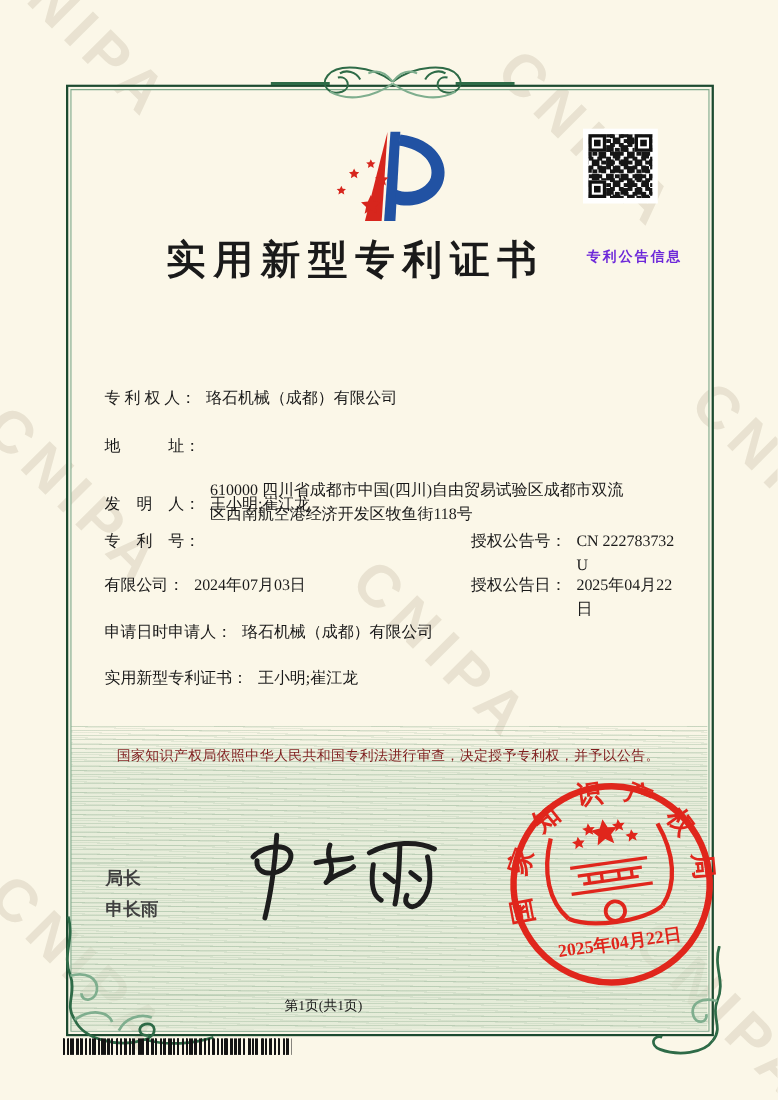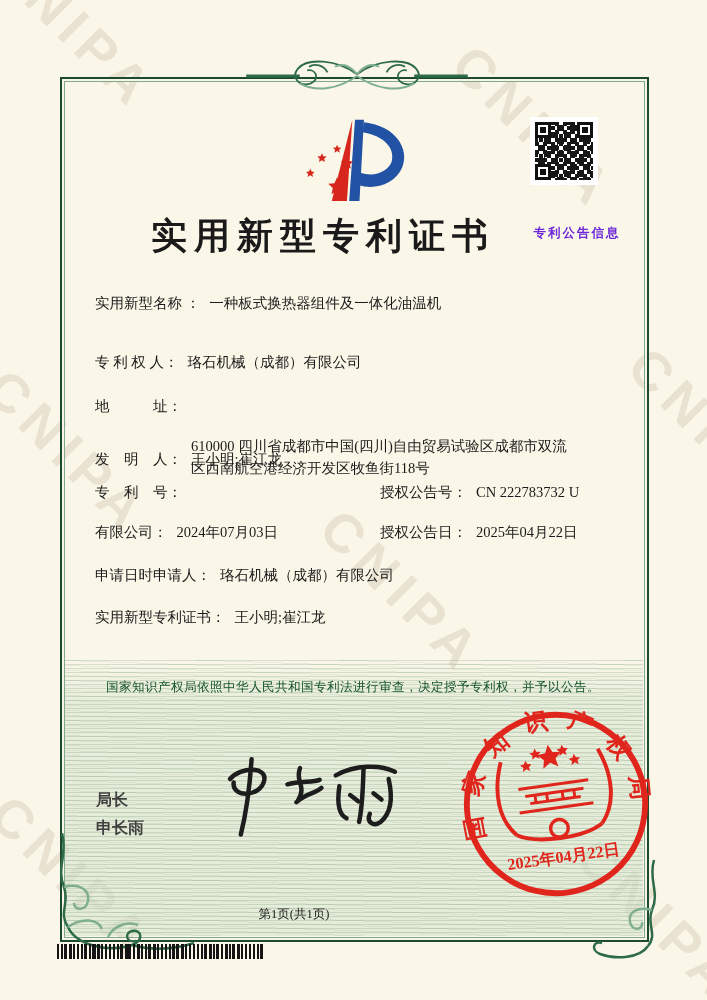--- a/index.html
+++ b/index.html
@@ -41,24 +41,24 @@
   .title{position:absolute;left:60px;top:212px;width:526px;text-align:center;z-index:4;
       font-size:36px;font-weight:bold;letter-spacing:7px;}
 
   
   .row{position:absolute;left:95px;width:525px;display:flex;font-size:14.5px;line-height:1.55;z-index:4;}
   .lbl{white-space:pre;flex:none;}
   .val{margin-left:9px;}
   .row.addr .val{width:385px;margin-top:40px;}
   .row.cols{display:flex;}
   .col-l{display:flex;width:285px;flex:none;}
-  .col-r{display:flex;}
+  .col-r{display:flex;margin-left:48px;}
 
   .statement{position:absolute;left:75px;top:676px;width:556px;text-align:center;z-index:4;
-      font-size:12.6px;line-height:22px;color:#14532d;letter-spacing:0.4px;}
+      font-size:12.6px;line-height:22px;color:#7f1d1d;letter-spacing:0.4px;}
 
   .officer{position:absolute;left:96px;top:786px;z-index:4;
       font-family:"Liberation Sans","DejaVu Sans",sans-serif;font-size:16px;font-weight:600;
       line-height:28px;color:#404040;}
   .signature{position:absolute;left:205px;top:748px;width:215px;height:95px;z-index:4;}
 
   .seal{position:absolute;left:458px;top:706px;width:196px;height:196px;z-index:5;}
 
   .footer-page{position:absolute;left:60px;top:906px;width:468px;text-align:center;z-index:4;font-size:12.5px;}
 
@@ -138,24 +138,20 @@
   <div class="qr-box">
     <div class="qr-grid"></div>
     <div class="qr-f tl" style="left:5px;top:5px"></div>
     <div class="qr-f tr" style="right:5px;top:5px"></div>
     <div class="qr-f bl" style="left:5px;bottom:5px"></div>
   </div>
   <div class="qr-label">专利公告信息</div>
 
   <div class="title">实用新型专利证书</div>
 
-  <div class="row" style="top:292px">
-    <span class="lbl">实用新型名称 ：</span>
-    <span class="val">一种板式换热器组件及一体化油温机</span>
-  </div>
   <div class="row" style="top:351px">
     <span class="lbl">专 利 权 人：</span>
     <span class="val">珞石机械（成都）有限公司</span>
   </div>
   <div class="row addr" style="top:395px">
     <span class="lbl">地　　　址：</span>
     <span class="val">610000 四川省成都市中国(四川)自由贸易试验区成都市双流区西南航空港经济开发区牧鱼街118号</span>
   </div>
   <div class="row" style="top:448px">
     <span class="lbl">发　明　人：</span>

